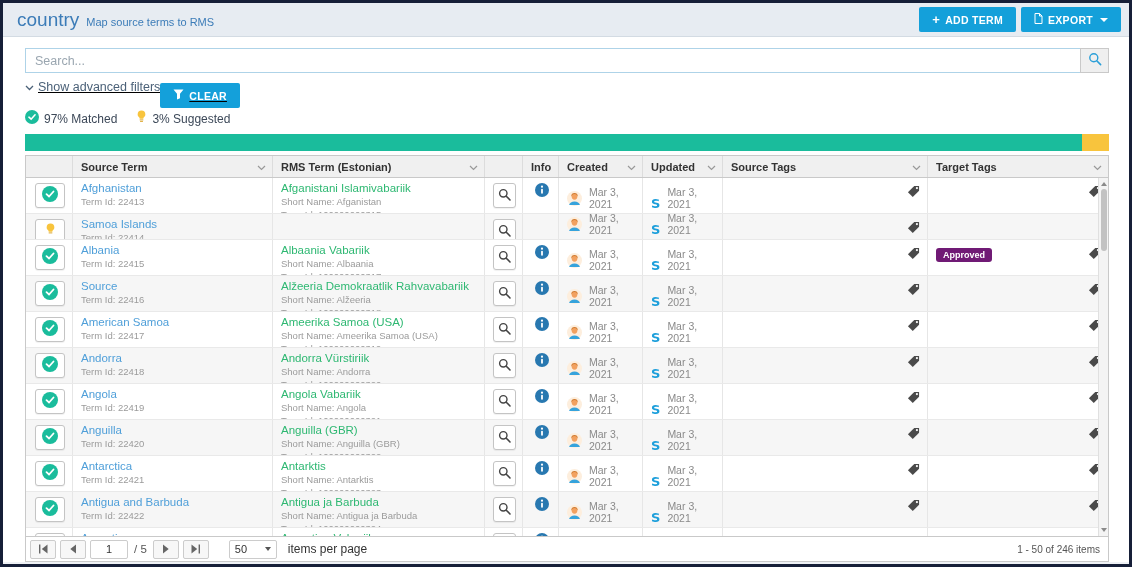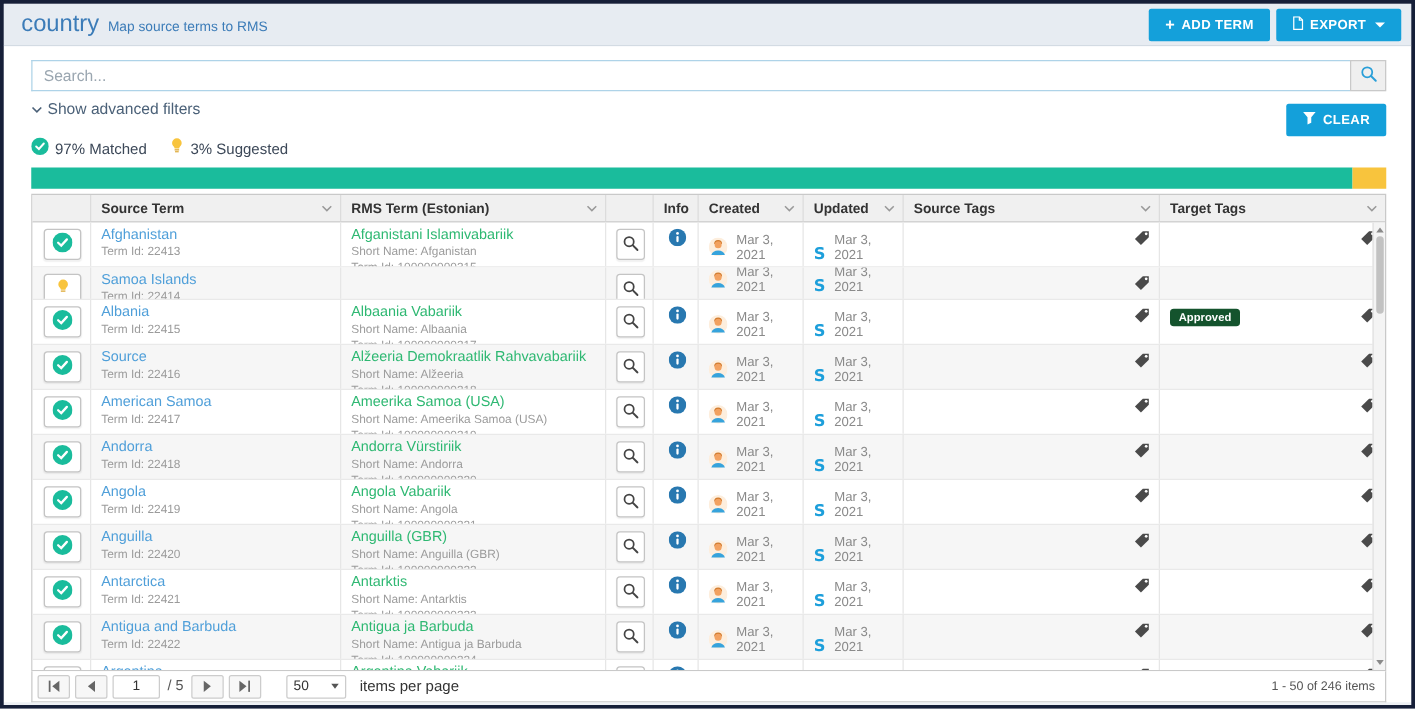--- a/index.html
+++ b/index.html
@@ -24,21 +24,21 @@
 
   
   .content { background:#fff; padding:11px 20px 0 22px; flex:0 0 auto; }
   .search-row { display:flex; }
   .search-input { flex:1; height:25px; border:1px solid #aed3e8; border-right:none; padding:0 9px;
     font-size:12.5px; color:#333; font-family:inherit; outline:none; }
   .search-input::placeholder { color:#9aa6b0; }
   .search-btn { width:29px; height:25px; background:#efefef; border:1px solid #c9c9c9;
     display:flex; align-items:center; justify-content:center; cursor:pointer; }
 
-  .filter-row { display:flex; justify-content:space-between; align-items:flex-start; margin-top:5px; height:28px; }
+  .filter-row { display:flex; justify-content:flex-start; align-items:flex-start; margin-top:5px; height:28px;text-decoration:underline; }
   .adv-toggle { display:flex; align-items:center; gap:4px; color:#4b6178; font-size:12.5px; cursor:pointer; margin-top:2px; }
   .btn-clear { margin-top:5px; }
 
   .stats-row { display:flex; align-items:center; gap:19px; margin-top:4px; }
   .stat { display:flex; align-items:center; gap:5px; font-size:12px; color:#3c4858; }
 
   .progress-bar { display:flex; height:17px; margin-top:7px; }
   .progress-seg-matched { background:#1abc9c; }
   .progress-seg-suggested { background:#f8c43d; }
 
@@ -58,21 +58,21 @@
   .mini-btn { width:30px; height:25px; background:#fff; border:1px solid #c4c4c4; border-radius:3px;
     display:flex; align-items:center; justify-content:center; cursor:pointer; box-shadow:0 1px 1px rgba(0,0,0,.06); }
   .term-link { color:#4f9fd9; font-size:11.5px; cursor:pointer; }
   .rms-name { color:#2eb872; font-size:11.5px; }
   .sub { color:#9b9b9b; font-size:9.5px; margin-top:2px; }
   .date-cell { display:flex; align-items:flex-end; gap:7px; padding-top:6px; }
   .date-text { color:#8a8a8a; font-size:10.5px; }
   .s-logo { color:#1d9fdb; font-size:13px; font-weight:bold; font-family:"DejaVu Sans", sans-serif; line-height:12px; }
   .tag-cell { position:relative; }
   .tag-icon-holder { position:absolute; top:6px; right:7px; }
-  .pill { display:inline-block; background:#14532d; color:#fff; font-size:9px; font-weight:bold;
+  .pill { display:inline-block; background:#701a75; color:#fff; font-size:9px; font-weight:bold;
     padding:2px 7px; border-radius:3px; margin-top:2px; }
 
   
   .v-scrollbar { position:absolute; top:0; right:0; width:10px; height:100%; background:#f4f4f4;
     border-left:1px solid #e0e0e0; display:flex; flex-direction:column; align-items:center; }
   .sb-arrow-up { width:0; height:0; border-left:3px solid transparent; border-right:3px solid transparent;
     border-bottom:4px solid #8a8a8a; margin:4px 0 3px; }
   .sb-arrow-down { width:0; height:0; border-left:3px solid transparent; border-right:3px solid transparent;
     border-top:4px solid #8a8a8a; margin:3px 0 4px; }
   .sb-thumb { width:6px; height:62px; background:#c2c2c2; border-radius:3px; }

